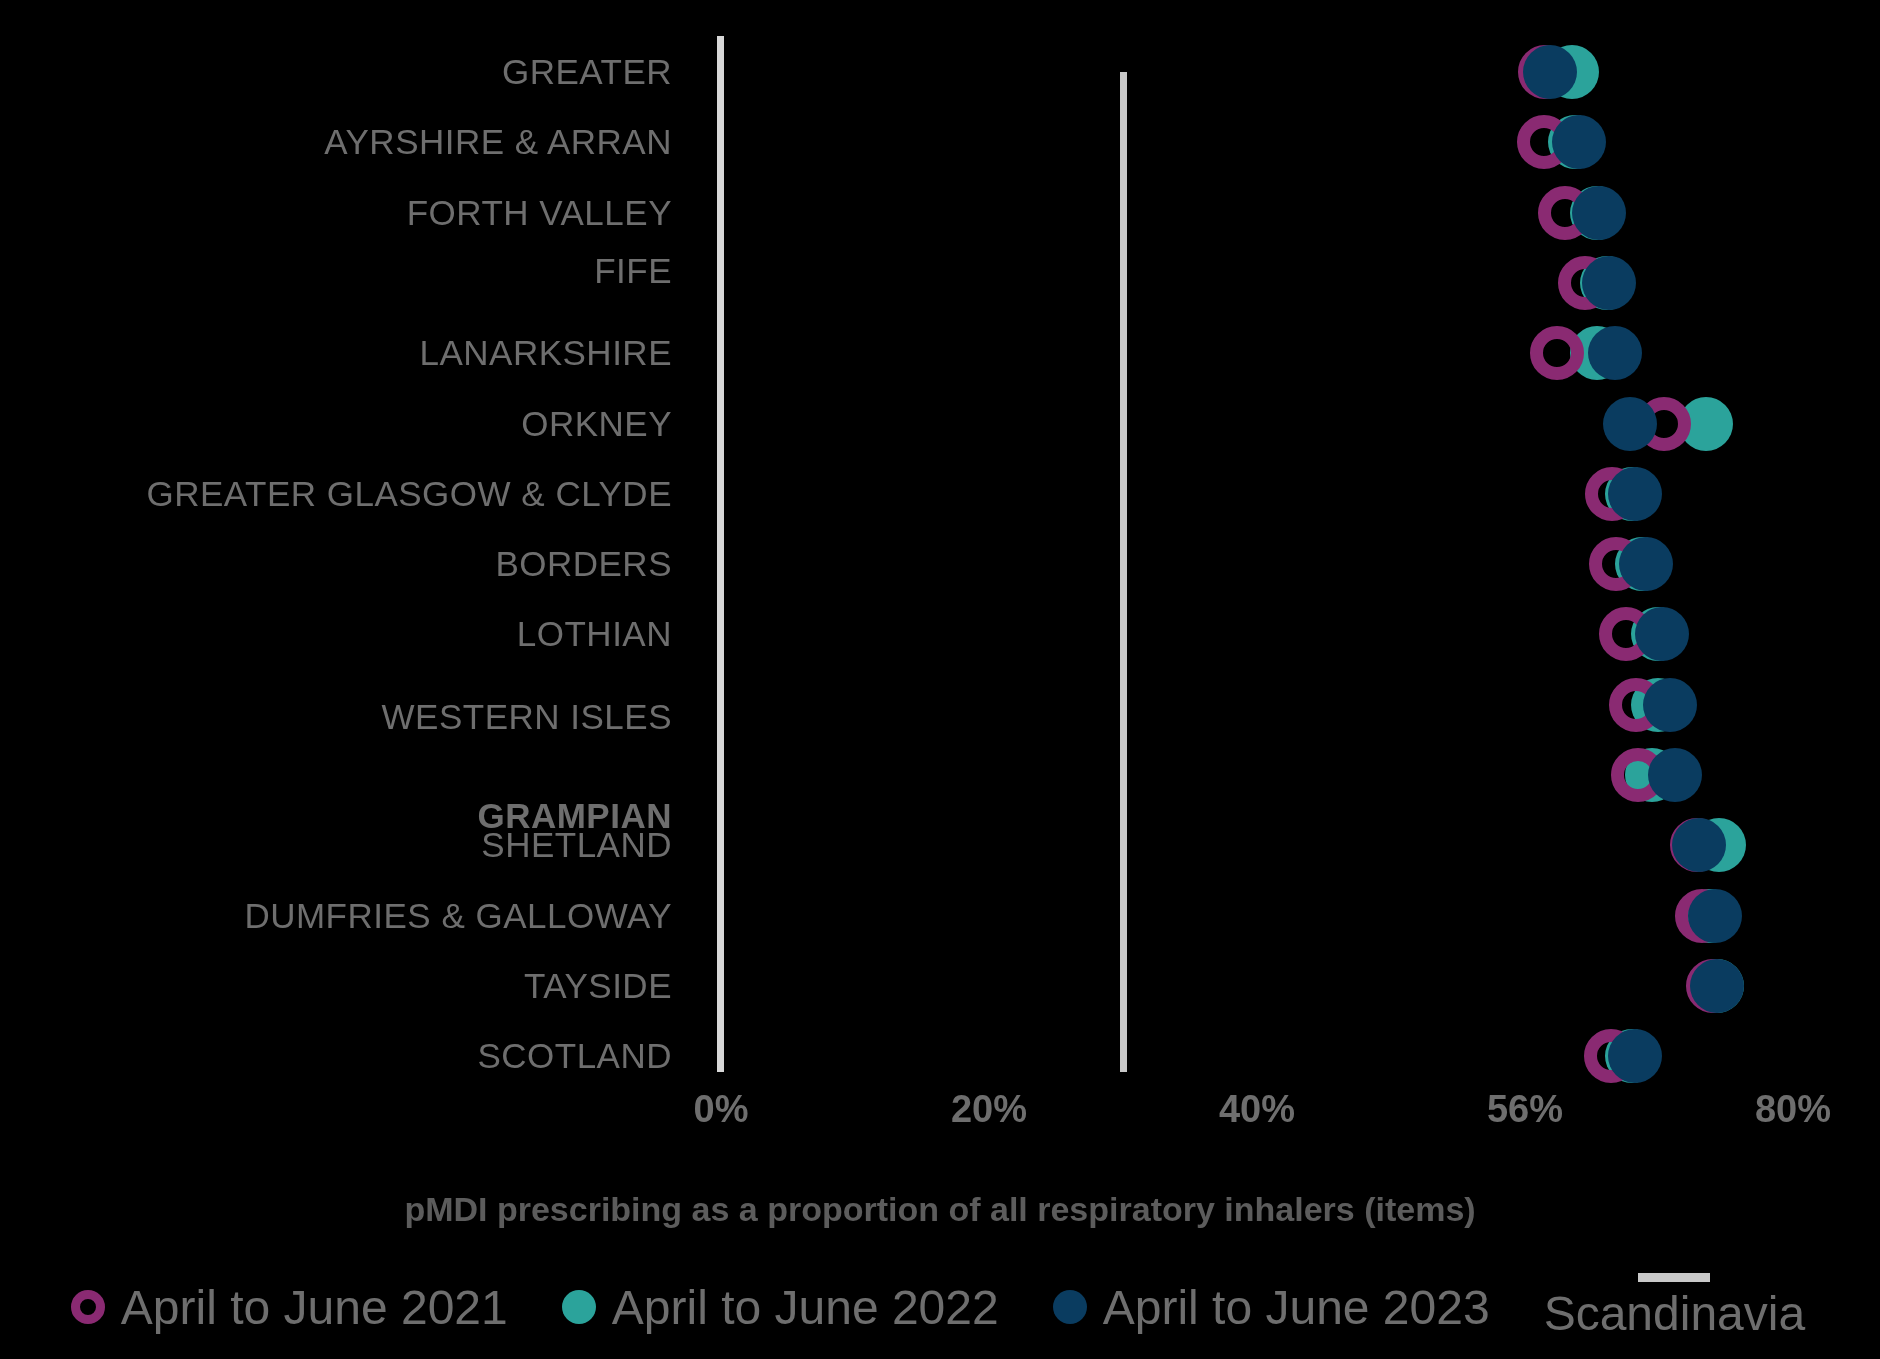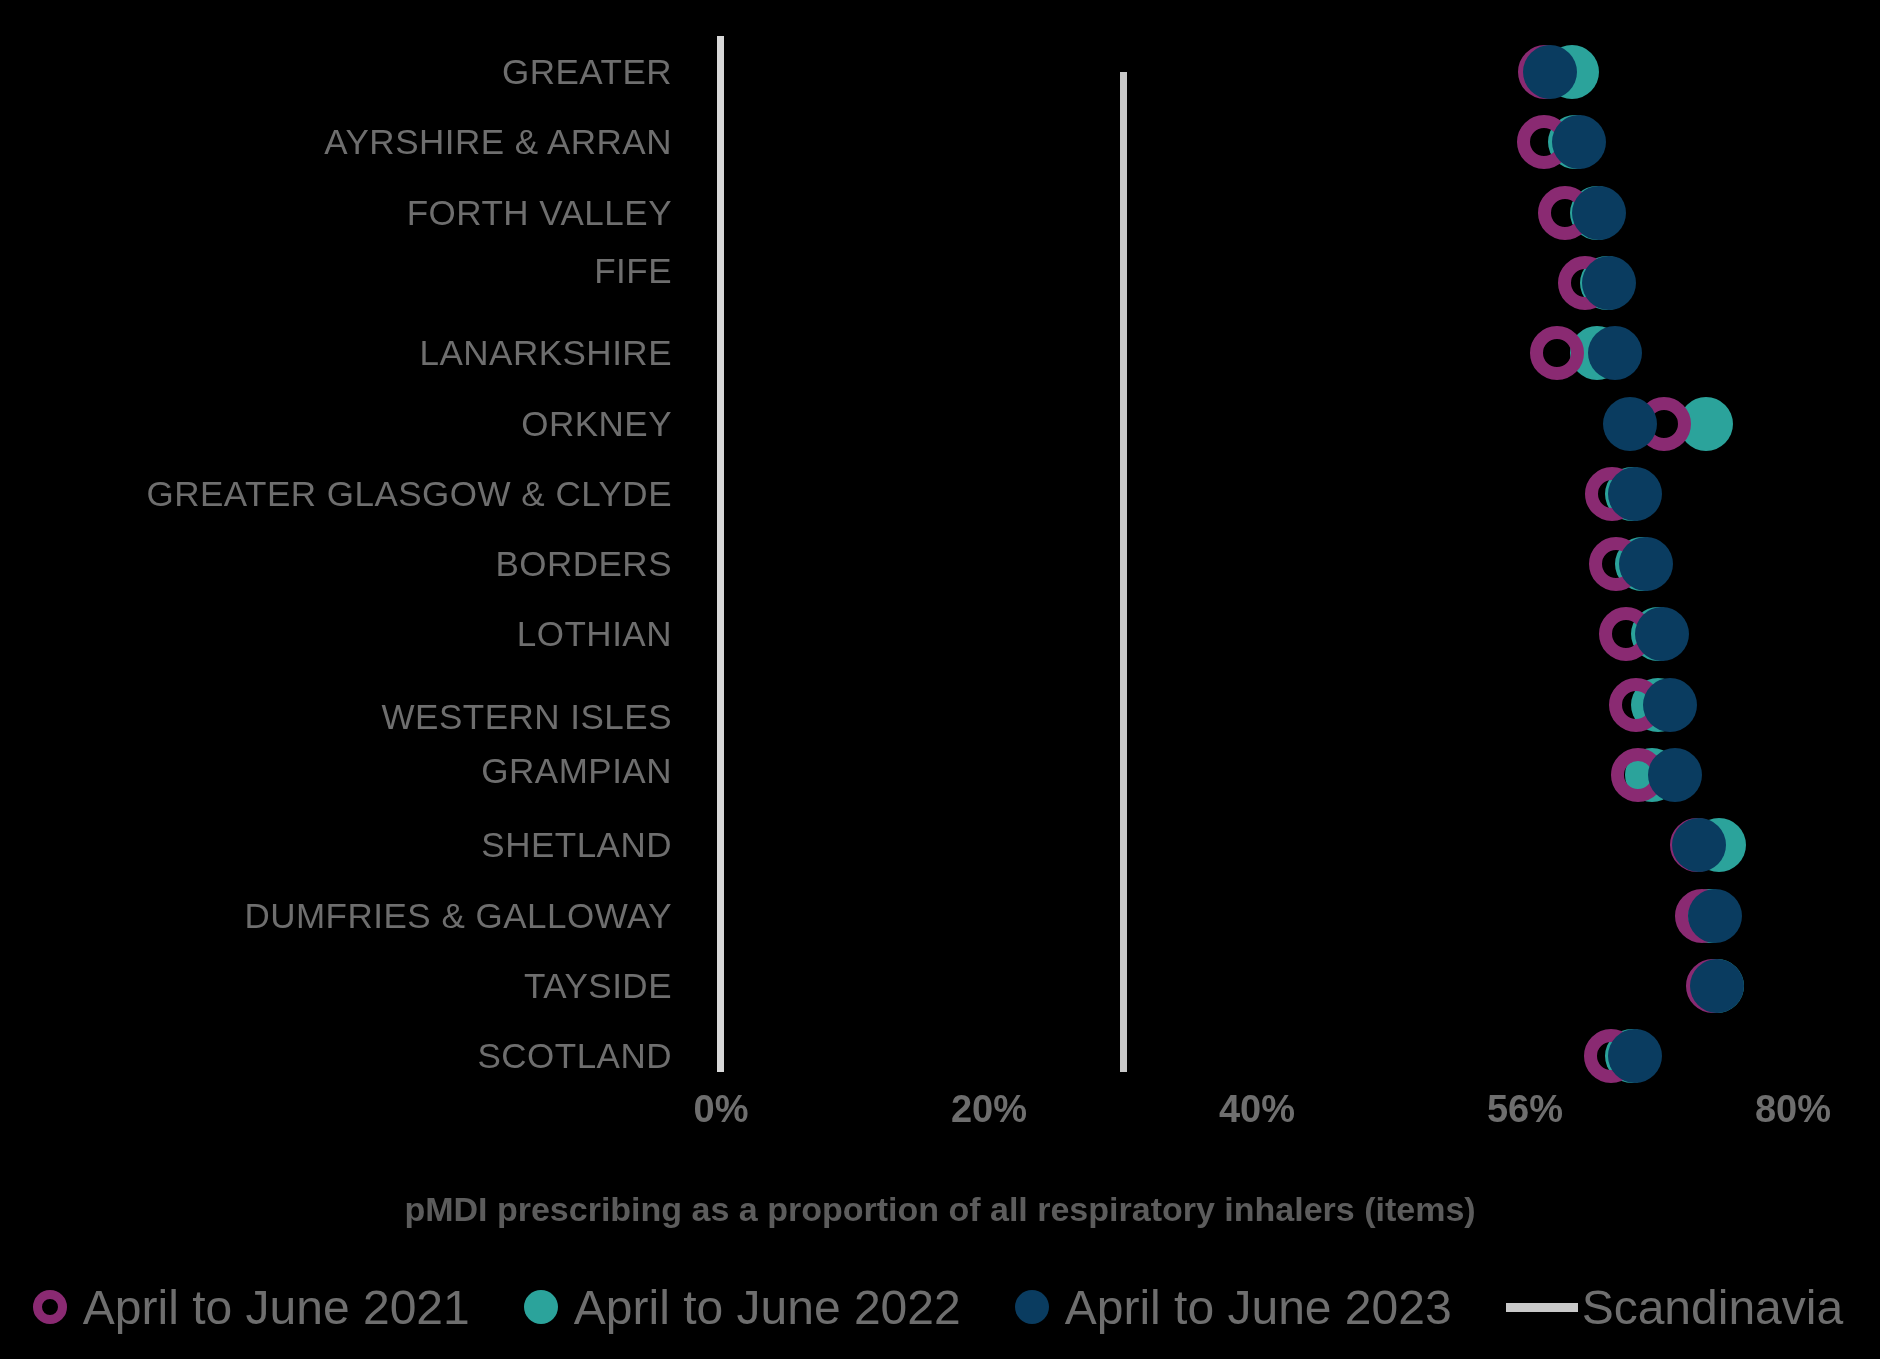--- a/index.html
+++ b/index.html
@@ -50,21 +50,21 @@
     position:absolute;left:0;top:1190px;width:1880px;text-align:center;
     color:#5c5c5c;font-size:34px;font-weight:700;
   }
 
   
   .legend{
     position:absolute;left:0;top:1272px;width:1880px;height:70px;
     display:flex;align-items:center;justify-content:center;gap:0px;
   }
   .legend-item{display:flex;align-items:center;gap:16px;margin-right:54px;}
-  .legend-item:last-child{margin-right:4px;}
+  .legend-item:last-child{margin-right:4px;flex-direction:column;}
   .lg-swatch{width:34px;height:34px;border-radius:50%;flex:0 0 auto;}
   .lg-2021{border:9px solid #8a2a72;background:transparent;box-sizing:border-box;}
   .lg-2022{background:#2ba39b;}
   .lg-2023{background:#0a3c60;}
   .lg-line{width:72px;height:9px;background:#c9c9c9;border-radius:0;}
   .lg-label{color:#6e6e6e;font-size:48px;white-space:nowrap;}
 </style>
 </head>
 <body>
 
@@ -74,21 +74,21 @@
       <div class="cat-label" style="top: 72px;">GREATER</div>
       <div class="cat-label" style="top: 142.3px; margin-left: 24px;">AYRSHIRE &amp; ARRAN</div>
       <div class="cat-label" style="top: 212.6px;">FORTH VALLEY</div>
       <div class="cat-label" style="top: 271px;">FIFE</div>
       <div class="cat-label" style="top: 353.2px;">LANARKSHIRE</div>
       <div class="cat-label" style="top: 423.5px;">ORKNEY</div>
       <div class="cat-label" style="top: 493.8px;">GREATER GLASGOW &amp; CLYDE</div>
       <div class="cat-label" style="top: 564.1px;">BORDERS</div>
       <div class="cat-label" style="top: 634.4px;">LOTHIAN</div>
       <div class="cat-label" style="top: 717px;">WESTERN ISLES</div>
-      <div class="cat-label" style="top: 771px;">GRAMPIAN</div>
+      <div class="cat-label" style="top: 816px; font-weight: bold;">GRAMPIAN</div>
       <div class="cat-label" style="top: 845.3px;">SHETLAND</div>
       <div class="cat-label" style="top: 915.6px;">DUMFRIES &amp; GALLOWAY</div>
       <div class="cat-label" style="top: 985.9px;">TAYSIDE</div>
       <div class="cat-label" style="top: 1056.2px;">SCOTLAND</div>
     </div>
 
   <div class="plot">
     <div class="y-axis-line"></div>
     <div class="scandi-line" style="left: 399px; background: rgb(201, 201, 201);"></div>
   <div class="row" style="top: 36px;">

